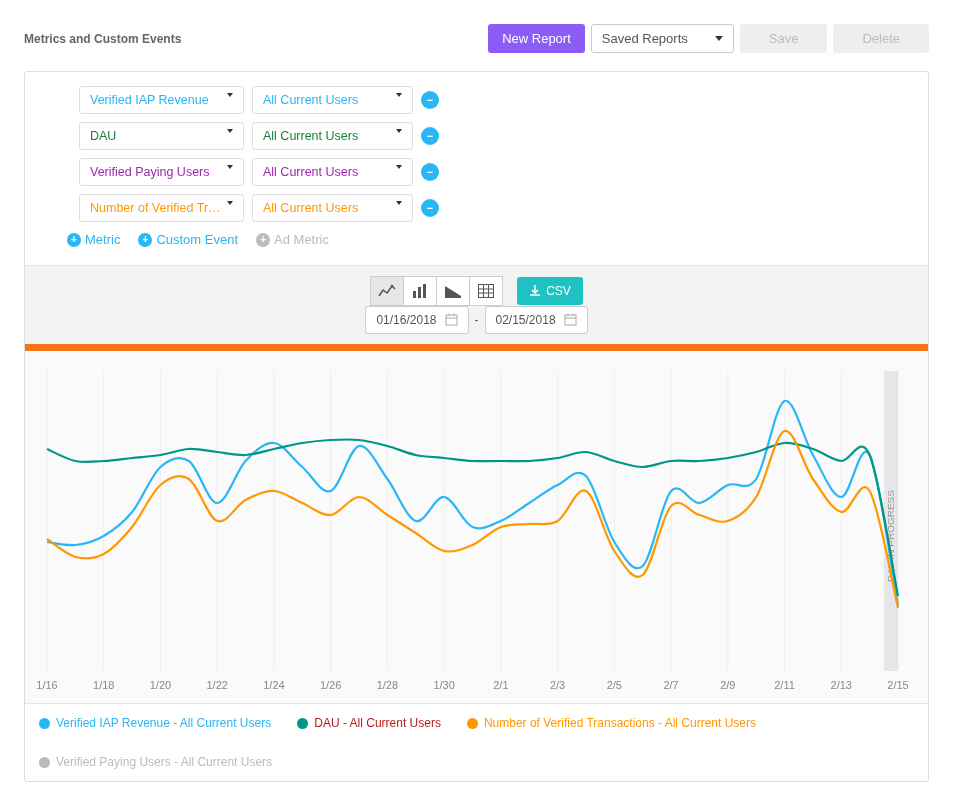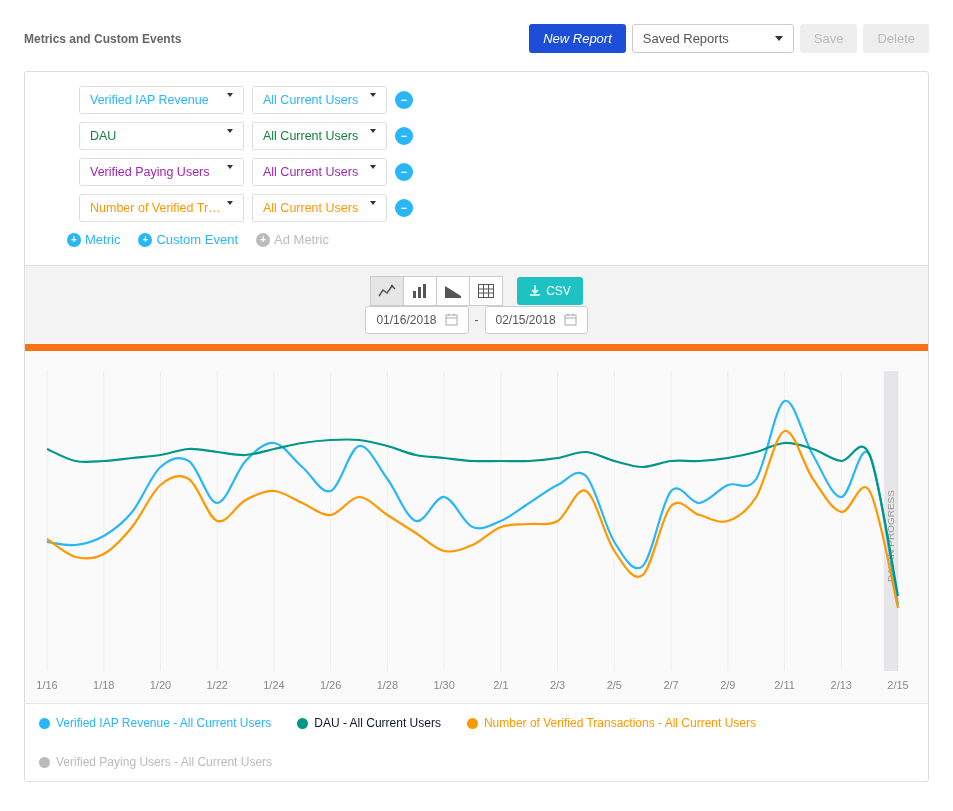--- a/index.html
+++ b/index.html
@@ -1,28 +1,28 @@
 <!DOCTYPE html>
 <html><head>
   <meta charset="utf-8">
   <style>
     * { box-sizing: border-box; margin: 0; padding: 0; }
     body { font-family: -apple-system, BlinkMacSystemFont, "Segoe UI", Arial, sans-serif; background: #fff; padding: 24px; color: #555; font-size: 13px; width: 953px; }
     .header-bar { display: flex; align-items: center; justify-content: space-between; margin-bottom: 18px; }
     .header-bar h1 { font-size: 12px; font-weight: 600; color: #666; }
     .header-right { display: flex; gap: 6px; align-items: center; }
     .btn { padding: 7px 14px; border-radius: 3px; font-size: 13px; border: none; cursor: pointer; }
-    .btn-primary { background: #1d4ed8; color: #fff; font-style: italic; }
-    .saved-reports { display: flex; align-items: center; justify-content: space-between; width: 162px; padding: 6px 10px; background: #fff; border: 1px solid #ccc; border-radius: 3px; color: #555; cursor: pointer; }
-    .btn-muted { background: #eee; color: #bbb; padding: 7px 14px; }
+    .btn-primary { background: #8b5cf6; color: #fff; }
+    .saved-reports { display: flex; align-items: center; justify-content: space-between; width: 143px; padding: 6px 10px; background: #fff; border: 1px solid #ccc; border-radius: 3px; color: #555; cursor: pointer; }
+    .btn-muted { background: #eee; color: #bbb; padding: 7px 29px; }
     .panel { border: 1px solid #ddd; border-radius: 3px; background: #fff; }
     .filters { padding: 14px 54px 18px 54px; }
     .filter-row { display: flex; gap: 8px; align-items: center; margin-bottom: 8px; }
     .select { display: flex; justify-content: space-between; width: 165px; padding: 6px 10px; background: #fff; border: 1px solid #ddd; border-radius: 3px; font-size: 12.5px; cursor: pointer; }
-    .select2 { width: 135px; }
+    .select2 { width: 161px; }
     .caret-down { width: 0; height: 0; border-left: 4px solid transparent; border-right: 4px solid transparent; border-top: 5px solid #333; }
     .caret-down-sm { border-left: 3.5px solid transparent; border-right: 3.5px solid transparent; border-top: 4px solid #333; }
     .remove-btn { width: 18px; height: 18px; border-radius: 50%; background: #29b6f6; color: #fff; display: flex; align-items: center; justify-content: center; font-size: 11px; font-weight: bold; cursor: pointer; }
     .color-blue { color: #29b6f6; }
     .color-teal { color: #15803d; }
     .color-purple { color: #9c27b0; }
     .color-orange { color: #ff9800; }
     .add-row { display: flex; gap: 18px; margin-top: 10px; margin-left: -12px; font-size: 13px; }
     .add-link { display: flex; align-items: center; gap: 4px; color: #29b6f6; cursor: pointer; }
     .add-link.disabled { color: #bbb; cursor: default; }
@@ -242,21 +242,21 @@
       </svg>
   </div>
 
   <div class="legend" id="legend">
       <div class="legend-item">
         <span class="legend-dot" style="background: rgb(41, 182, 246);"></span>
         <span style="color: rgb(41, 182, 246);">Verified IAP Revenue - All Current Users</span>
       </div>
       <div class="legend-item">
         <span class="legend-dot" style="background: rgb(0, 150, 136);"></span>
-        <span style="color: #0f172a;">DAU - All Current Users</span>
+        <span style="color: #b91c1c;">DAU - All Current Users</span>
       </div>
       <div class="legend-item">
         <span class="legend-dot" style="background: rgb(255, 152, 0);"></span>
         <span style="color: rgb(255, 152, 0);">Number of Verified Transactions - All Current Users</span>
       </div>
       <div class="legend-item muted">
         <span class="legend-dot" style="background: rgb(187, 187, 187);"></span>
         <span style="color: rgb(187, 187, 187);">Verified Paying Users - All Current Users</span>
       </div>
     </div>

